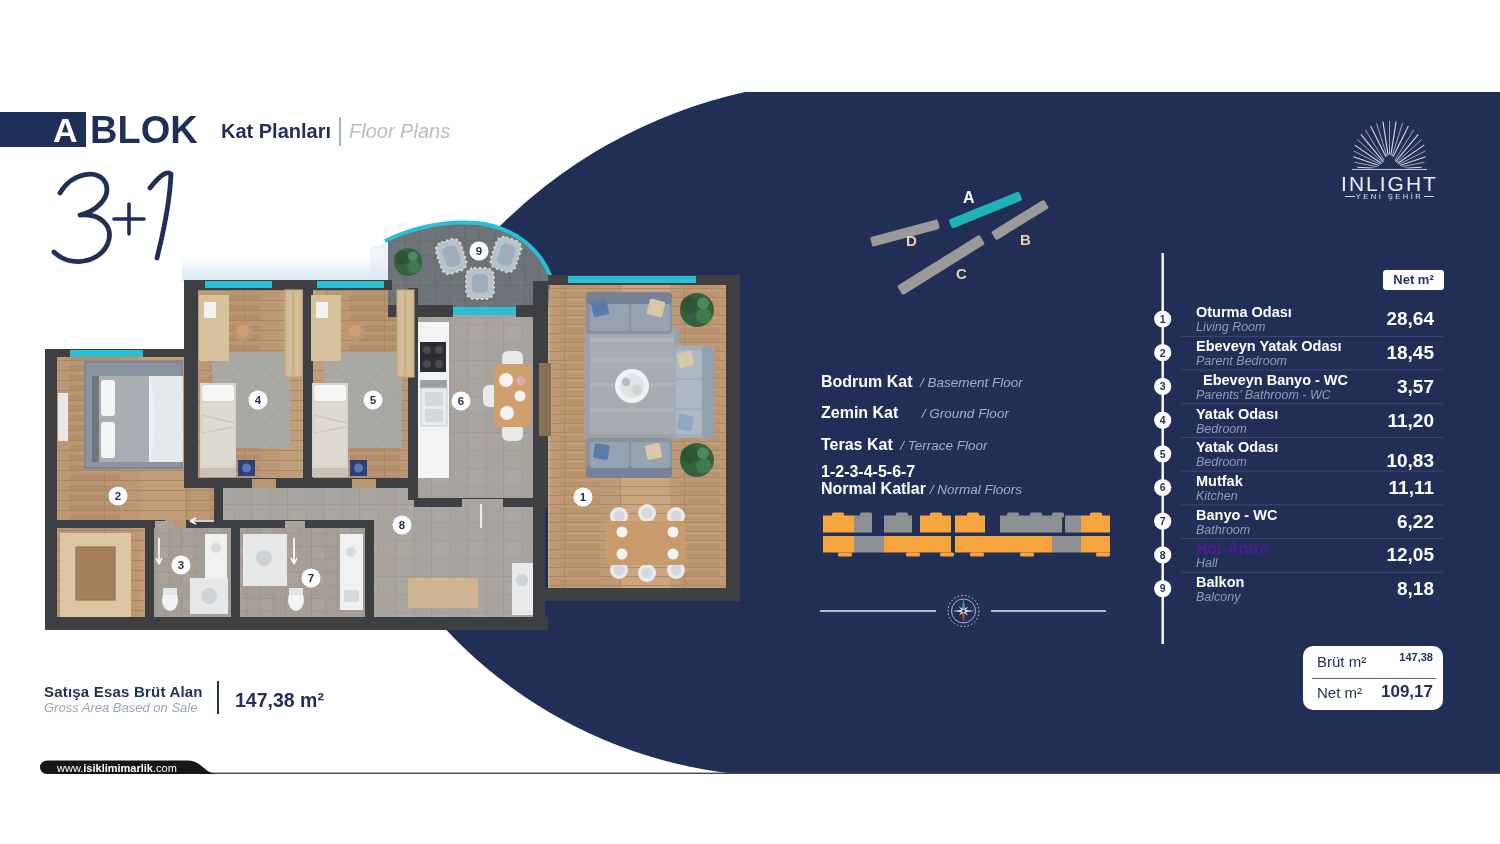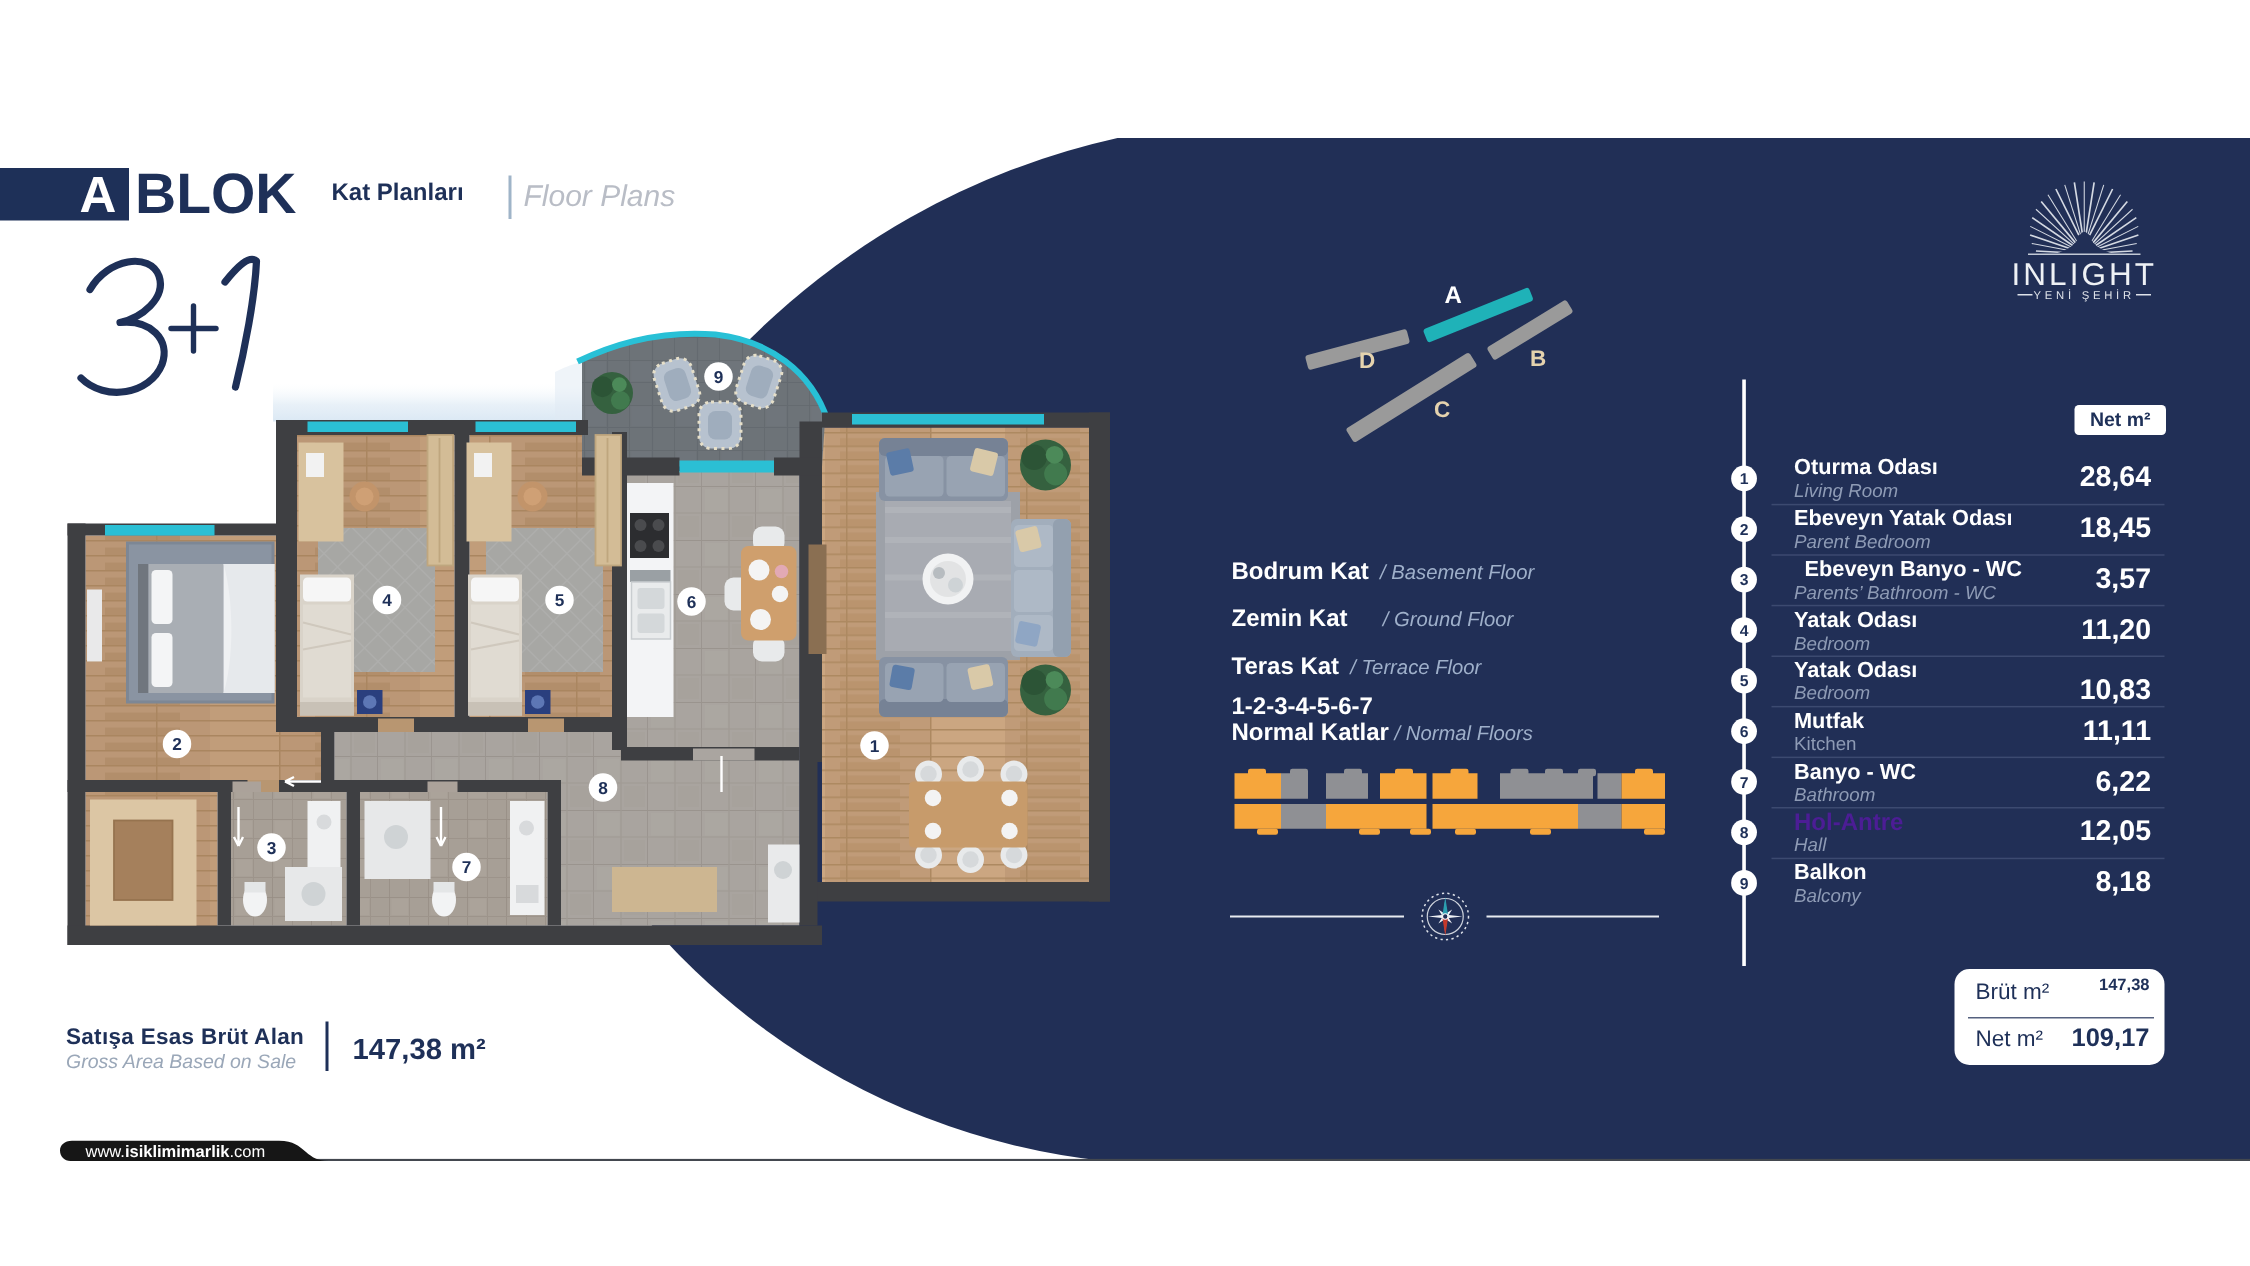--- a/index.html
+++ b/index.html
@@ -372,21 +372,21 @@
 <g stroke="#1e3058" fill="none" stroke-linecap="round" stroke-linejoin="round">
         <path d="M 60 193 C 72 172 100 168 106 184 C 111 199 94 212 80 215 C 100 213 114 226 108 243 C 100 263 70 268 54 252" stroke-width="4.8"></path>
         <path d="M 114 219 H 144" stroke-width="3.6"></path>
         <path d="M 129 204 V 234" stroke-width="3.6"></path>
         <path d="M 150 188 C 158 178 166 170 171 174 C 170 198 163 234 157 258" stroke-width="4.8"></path>
       </g>
 </svg>
 <div class="abs" style="left:0;top:112px;width:86px;height:35px;background:#1e3058;z-index:2"></div>
 <div class="abs" style="left:53px;top:116px;color:#fff;font-size:34px;font-weight:bold;z-index:3;line-height:29px;">A</div>
 <div class="abs" style="left:90px;top:111px;color:#1e3058;font-size:38px;font-weight:bold;line-height:38px;z-index:3;letter-spacing:0px;">BLOK</div>
-<div class="abs" style="left:221px;top:120px;color:#1e3058;font-size:16px;font-weight:bold;z-index:3;">Kat Planları</div>
+<div class="abs" style="left:221px;top:120px;color:#1e3058;font-size:20px;font-weight:bold;z-index:3;">Kat Planları</div>
 <div class="abs" style="left:338.5px;top:117px;width:2px;height:29px;background:#9fb4c8;z-index:3;"></div>
 <div class="abs" style="left:349px;top:120px;color:#b9bdc6;font-size:20px;font-style:italic;z-index:3;">Floor Plans</div>
 <div class="abs" style="left:963px;top:189px;color:#fff;font-size:16px;font-weight:bold;z-index:3;">A</div>
 <div class="abs" style="left:906px;top:232px;color:#e5d3ae;font-size:15px;font-weight:bold;z-index:3;">D</div>
 <div class="abs" style="left:1020px;top:231px;color:#e5d3ae;font-size:15px;font-weight:bold;z-index:3;">B</div>
 <div class="abs" style="left:956px;top:265px;color:#e5d3ae;font-size:15px;font-weight:bold;z-index:3;">C</div>
 <div class="abs" style="left:821px;top:373px;z-index:3;white-space:nowrap;"><span style="color:#fff;font-size:16px;font-weight:bold;">Bodrum Kat</span><span style="color:#9fb0ca;font-size:13.5px;font-style:italic;"> &nbsp;/ Basement Floor</span></div>
 <div class="abs" style="left:821px;top:404px;z-index:3;white-space:nowrap;"><span style="color:#fff;font-size:16px;font-weight:bold;">Zemin Kat</span><span style="color:#9fb0ca;font-size:13.5px;font-style:italic;margin-left:16px;"> &nbsp;/ Ground Floor</span></div>
 <div class="abs" style="left:821px;top:436px;z-index:3;white-space:nowrap;"><span style="color:#fff;font-size:16px;font-weight:bold;">Teras Kat</span><span style="color:#9fb0ca;font-size:13.5px;font-style:italic;"> &nbsp;/ Terrace Floor</span></div>
 <div class="abs" style="left:821px;top:463px;color:#fff;font-size:16px;font-weight:bold;z-index:3;">1-2-3-4-5-6-7</div>
@@ -401,21 +401,21 @@
 <div class="abs" style="left:1203px;top:372px;color:#fff;font-size:14.5px;font-weight:bold;z-index:3;white-space:nowrap;">Ebeveyn Banyo - WC</div>
 <div class="abs" style="left:1196px;top:388px;color:#8e9bb5;font-size:12.5px;font-style:italic;z-index:3;white-space:nowrap;">Parents’ Bathroom - WC</div>
 <div class="abs" style="left:1310px;top:376px;width:124px;text-align:right;color:#fff;font-size:19px;font-weight:bold;z-index:3;">3,57</div>
 <div class="abs" style="left:1196px;top:406px;color:#fff;font-size:14.5px;font-weight:bold;z-index:3;white-space:nowrap;">Yatak Odası</div>
 <div class="abs" style="left:1196px;top:422px;color:#8e9bb5;font-size:12.5px;font-style:italic;z-index:3;white-space:nowrap;">Bedroom</div>
 <div class="abs" style="left:1310px;top:410px;width:124px;text-align:right;color:#fff;font-size:19px;font-weight:bold;z-index:3;">11,20</div>
 <div class="abs" style="left:1196px;top:439px;color:#fff;font-size:14.5px;font-weight:bold;z-index:3;white-space:nowrap;">Yatak Odası</div>
 <div class="abs" style="left:1196px;top:455px;color:#8e9bb5;font-size:12.5px;font-style:italic;z-index:3;white-space:nowrap;">Bedroom</div>
 <div class="abs" style="left:1310px;top:450px;width:124px;text-align:right;color:#fff;font-size:19px;font-weight:bold;z-index:3;">10,83</div>
 <div class="abs" style="left:1196px;top:473px;color:#fff;font-size:14.5px;font-weight:bold;z-index:3;white-space:nowrap;">Mutfak</div>
-<div class="abs" style="left:1196px;top:489px;color:#8e9bb5;font-size:12.5px;z-index:3;white-space:nowrap;">Kitchen</div>
+<div class="abs" style="left:1196px;top:489px;color:#8e9bb5;font-size:12.5px;font-style:italic;z-index:3;white-space:nowrap;">Kitchen</div>
 <div class="abs" style="left:1310px;top:477px;width:124px;text-align:right;color:#fff;font-size:19px;font-weight:bold;z-index:3;">11,11</div>
 <div class="abs" style="left:1196px;top:507px;color:#fff;font-size:14.5px;font-weight:bold;z-index:3;white-space:nowrap;">Banyo - WC</div>
 <div class="abs" style="left:1196px;top:523px;color:#8e9bb5;font-size:12.5px;font-style:italic;z-index:3;white-space:nowrap;">Bathroom</div>
 <div class="abs" style="left:1310px;top:511px;width:124px;text-align:right;color:#fff;font-size:19px;font-weight:bold;z-index:3;">6,22</div>
 <div class="abs" style="left:1196px;top:540px;color:#4c1d95;font-size:16px;font-weight:bold;z-index:3;white-space:nowrap;">Hol-Antre</div>
 <div class="abs" style="left:1196px;top:556px;color:#8e9bb5;font-size:12.5px;font-style:italic;z-index:3;white-space:nowrap;">Hall</div>
 <div class="abs" style="left:1310px;top:544px;width:124px;text-align:right;color:#fff;font-size:19px;font-weight:bold;z-index:3;">12,05</div>
 <div class="abs" style="left:1196px;top:574px;color:#fff;font-size:14.5px;font-weight:bold;z-index:3;white-space:nowrap;">Balkon</div>
 <div class="abs" style="left:1196px;top:590px;color:#8e9bb5;font-size:12.5px;font-style:italic;z-index:3;white-space:nowrap;">Balcony</div>
 <div class="abs" style="left:1310px;top:578px;width:124px;text-align:right;color:#fff;font-size:19px;font-weight:bold;z-index:3;">8,18</div>

